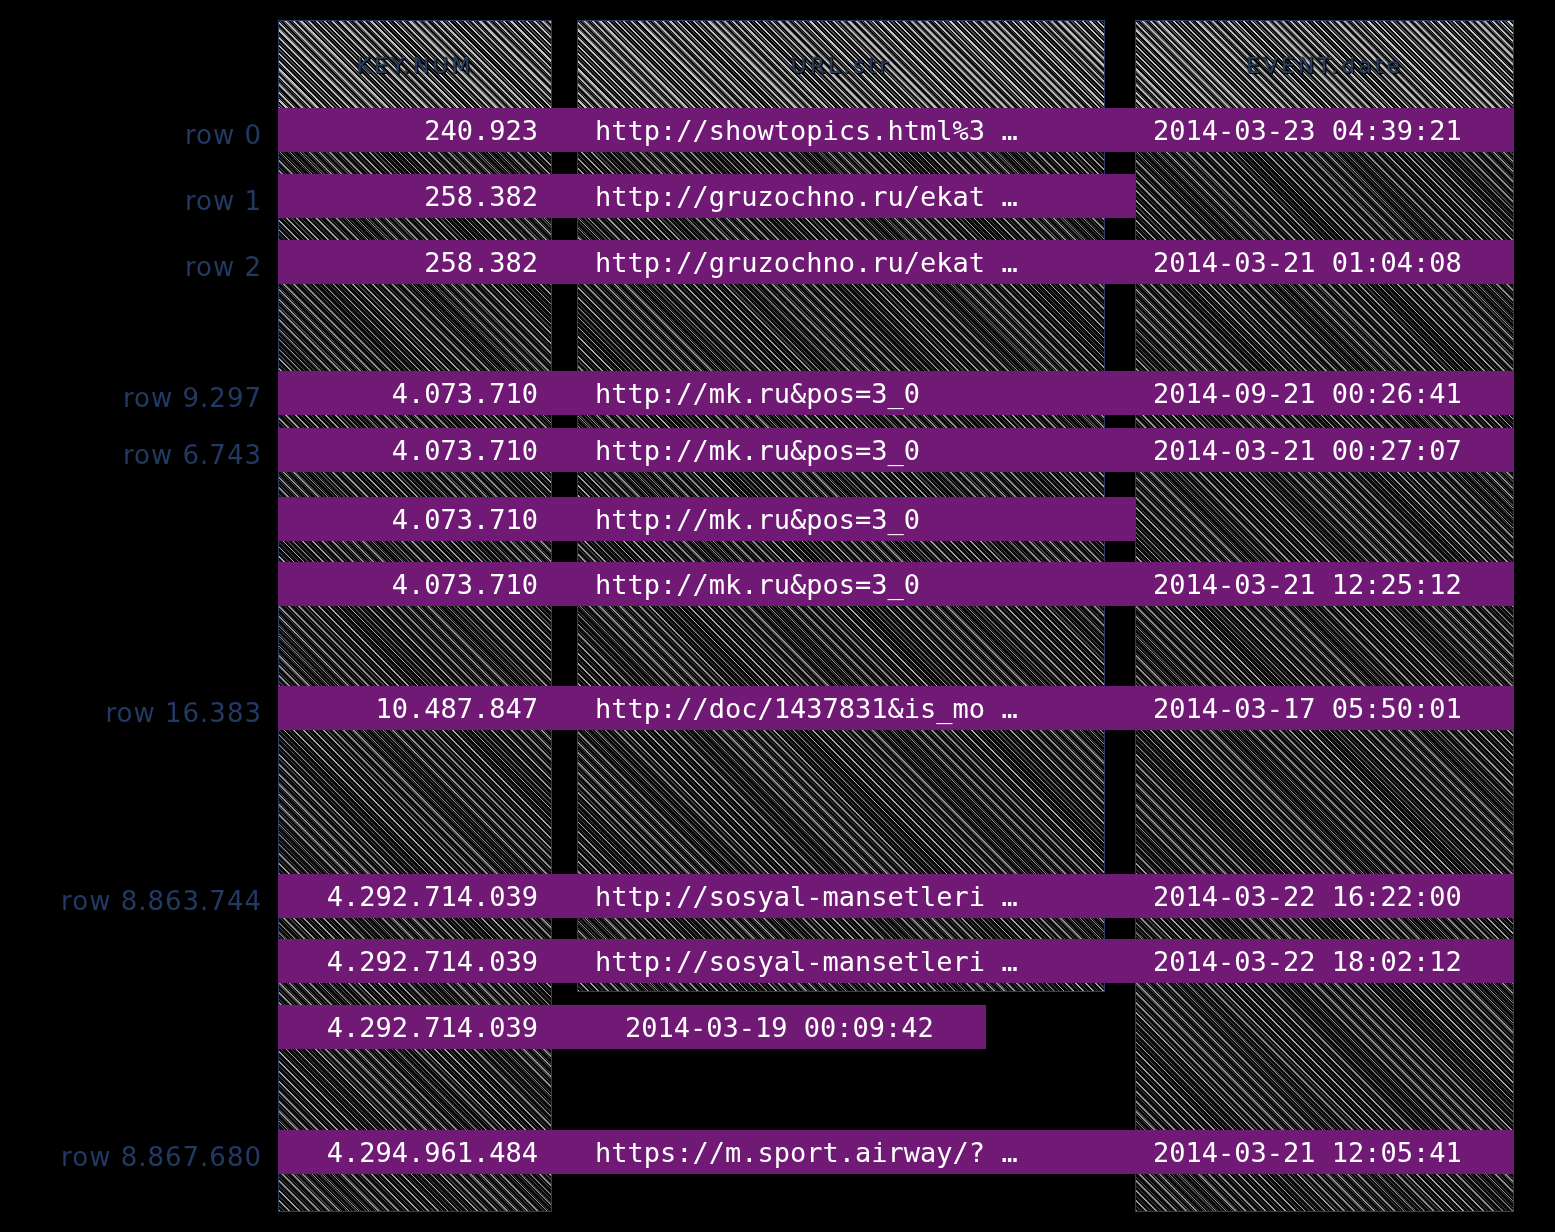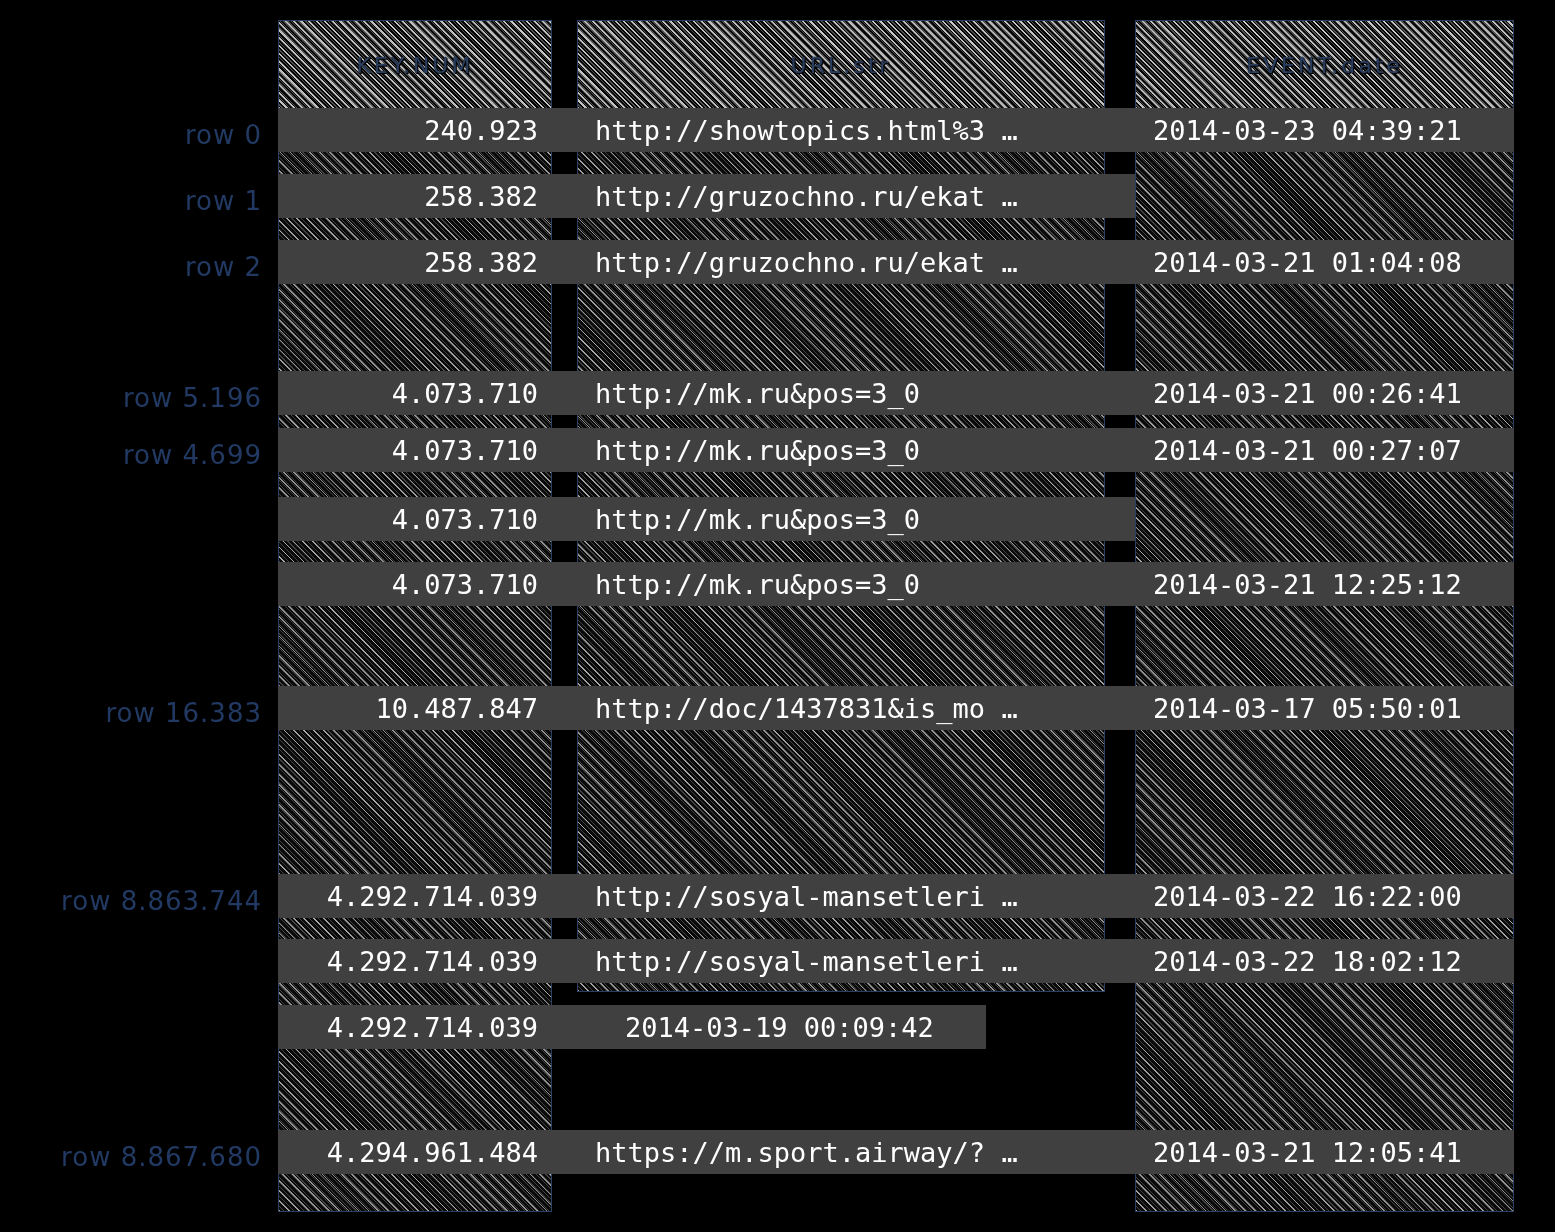--- a/index.html
+++ b/index.html
@@ -101,21 +101,21 @@
     position: absolute;
     left: 278px;
     height: 44px;
     display: flex;
     align-items: center;
   }
   .data-row .seg {
     height: 44px;
     display: flex;
     align-items: center;
-    background: #404040;
+    background: #701a75;
     color: #fff;
     font-size: 27px;
   }
   .seg-key {
     width: 274px;
     justify-content: flex-end;
     padding-right: 14px;
     box-sizing: border-box;
   }
   .seg-gap1 { width: 25px; background: transparent; }
@@ -144,22 +144,22 @@
   <div class="col-header hatch-dense">URL.str</div>
 </div>
 <div class="col hatch" id="col-event">
   <div class="col-header hatch-dense">EVENT.date</div>
 </div>
 
 <div class="gutter">
   <div class="row-label" style="top:112px">row 0</div>
   <div class="row-label" style="top:178px">row 1</div>
   <div class="row-label" style="top:244px">row 2</div>
-  <div class="row-label" style="top:375px">row 5.196</div>
-  <div class="row-label" style="top:432px">row 4.699</div>
+  <div class="row-label" style="top:375px">row 9.297</div>
+  <div class="row-label" style="top:432px">row 6.743</div>
   <div class="row-label" style="top:690px">row 16.383</div>
   <div class="row-label" style="top:878px">row 8.863.744</div>
   <div class="row-label" style="top:1134px">row 8.867.680</div>
 </div>
 
 <div class="data-row" style="top:108px">
   <div class="seg seg-key">240.923</div>
   <div class="seg seg-gap1"></div>
   <div class="seg seg-url">http://showtopics.html%3 …</div>
   <div class="seg seg-gap2"></div>
@@ -176,21 +176,21 @@
   <div class="seg seg-gap1"></div>
   <div class="seg seg-url">http://gruzochno.ru/ekat …</div>
   <div class="seg seg-gap2"></div>
   <div class="seg seg-event">2014-03-21 01:04:08</div>
 </div>
 <div class="data-row" style="top:371px">
   <div class="seg seg-key">4.073.710</div>
   <div class="seg seg-gap1"></div>
   <div class="seg seg-url">http://mk.ru&amp;pos=3_0</div>
   <div class="seg seg-gap2"></div>
-  <div class="seg seg-event">2014-03-21 00:26:41</div>
+  <div class="seg seg-event">2014-09-21 00:26:41</div>
 </div>
 <div class="data-row" style="top:428px">
   <div class="seg seg-key">4.073.710</div>
   <div class="seg seg-gap1"></div>
   <div class="seg seg-url">http://mk.ru&amp;pos=3_0</div>
   <div class="seg seg-gap2"></div>
   <div class="seg seg-event">2014-03-21 00:27:07</div>
 </div>
 <div class="data-row" style="top:497px">
   <div class="seg seg-key">4.073.710</div>

